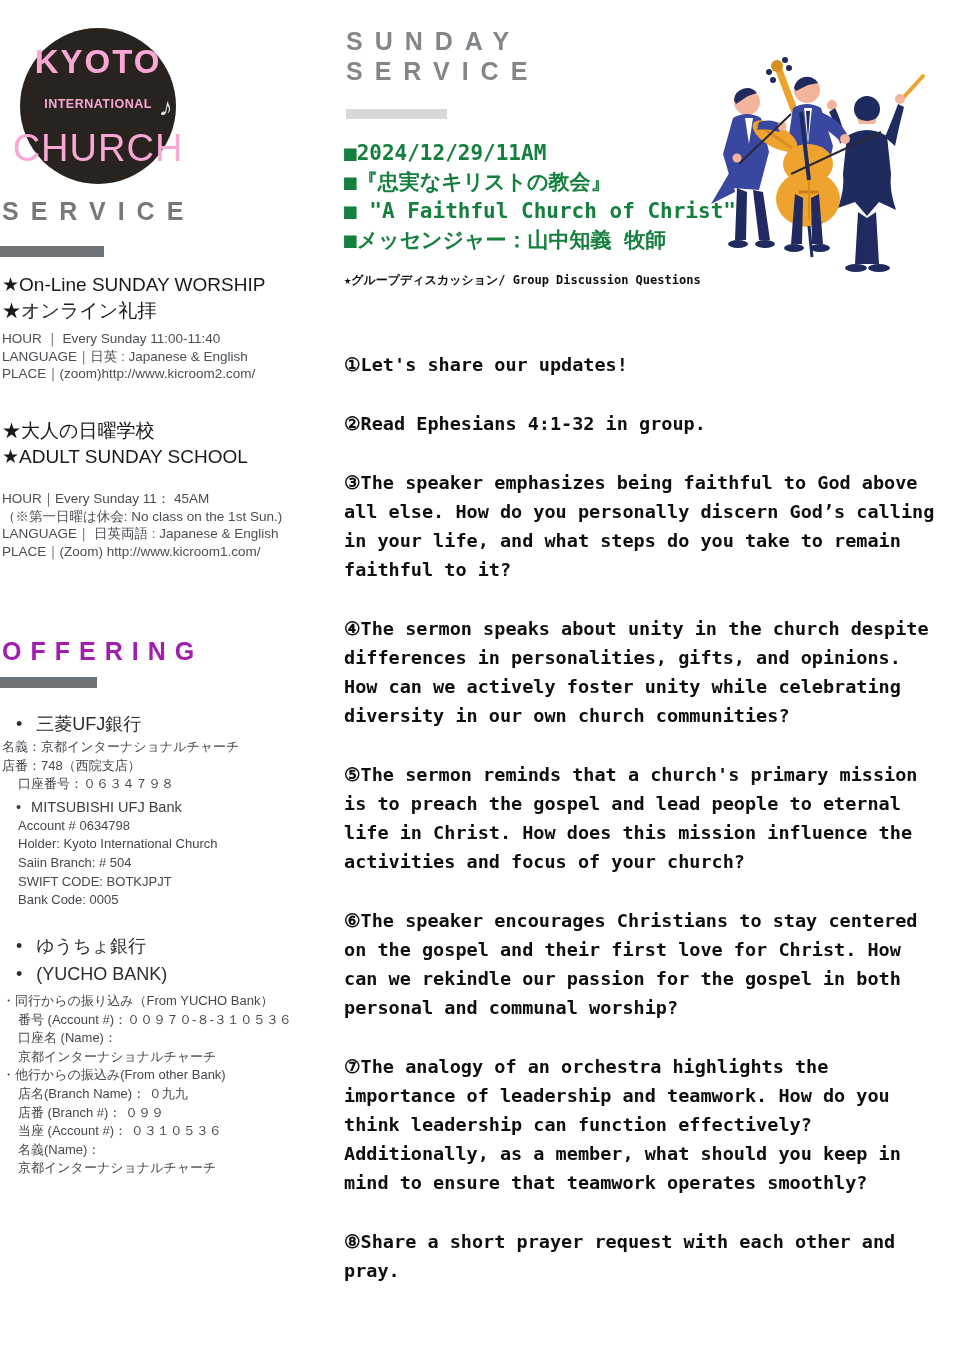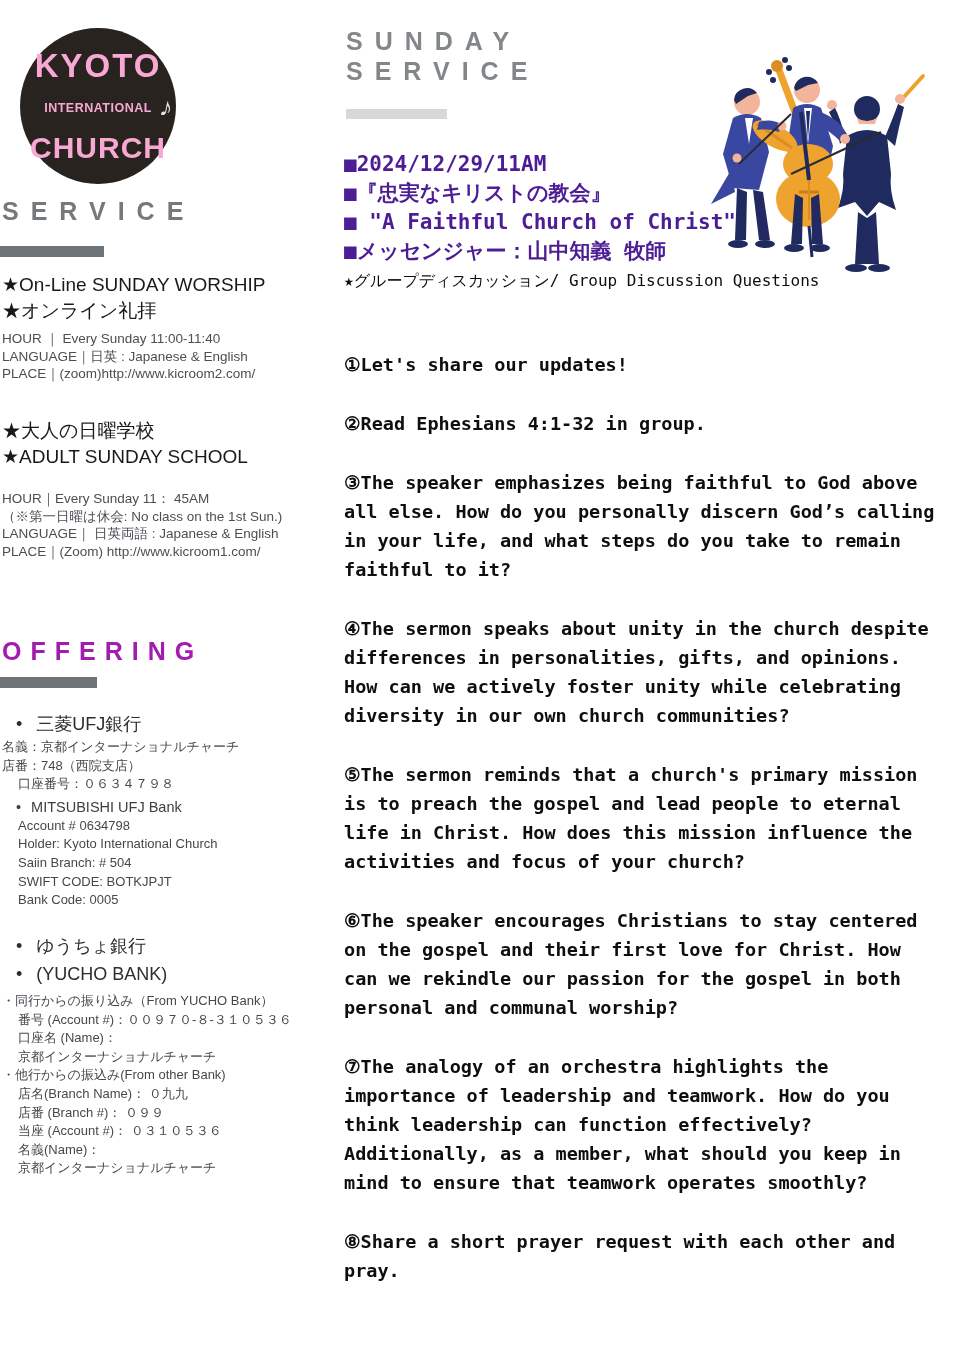--- a/index.html
+++ b/index.html
@@ -5,21 +5,21 @@
   html,body{margin:0;padding:0;background:#ffffff;}
   #page{position:relative;width:956px;height:1352px;background:#ffffff;overflow:hidden;
         font-family:"Liberation Sans",sans-serif;color:#1f2428;}
 
   
   .logo-circle{position:absolute;left:20px;top:28px;width:156px;height:156px;border-radius:50%;
     background:#292320;display:flex;flex-direction:column;align-items:center;justify-content:center;
     color:#f9a8d4;text-align:center;line-height:1;gap:15px;}
   .logo-l1{font-size:33px;font-weight:bold;letter-spacing:2px;}
   .logo-l2{font-size:12.5px;font-weight:bold;letter-spacing:0.5px;margin:5px 0 4px;text-align:center;}
-  .logo-l3{font-size:30px;font-weight:bold;letter-spacing:1px;}
+  .logo-l3{font-size:38px;font-weight:normal;letter-spacing:1px;}
   .music-note{position:absolute;left:160px;top:92px;font-size:26px;color:#e2e2e2;transform:rotate(12deg);}
 
   .side-heading{position:absolute;left:2px;font-size:25px;font-weight:600;color:#75797c;
     letter-spacing:12px;white-space:nowrap;}
   .side-bar-rect{position:absolute;left:0;height:11px;background:#6d7377;}
 
   .side-block{position:absolute;left:2px;width:300px;}
   .jp-title{font-size:19px;color:#17191c;line-height:26px;white-space:nowrap;}
   .detail{font-size:13.5px;color:#4a4f54;line-height:17.5px;white-space:nowrap;}
 
@@ -28,24 +28,24 @@
   .bank-title-sm{font-size:14.5px;color:#3c4045;line-height:19px;white-space:nowrap;display:flex;align-items:center;}
   .bank-title-sm::before{content:"•";margin:0 10px 0 14px;}
   .bank-line{font-size:13px;color:#44484d;line-height:18.6px;white-space:nowrap;}
   .indent1{padding-left:16px;}
 
   
   .main-heading{position:absolute;left:346px;top:26px;font-size:25px;font-weight:600;color:#83878a;
     letter-spacing:12px;line-height:30px;white-space:pre-line;}
   .main-bar-rect{position:absolute;left:346px;top:109px;width:101px;height:10px;background:#d8d8d8;}
 
-  .info-block{position:absolute;left:344px;top:150px;font-family:"DejaVu Sans Mono",monospace;
-    font-weight:bold;font-size:21px;line-height:29px;color:#4c1d95;white-space:nowrap;}
+  .info-block{position:absolute;left:344px;top:139px;font-family:"DejaVu Sans Mono",monospace;
+    font-weight:bold;font-size:21px;line-height:29px;color:#15803d;white-space:nowrap;}
   .discussion-title{position:absolute;left:344px;top:266px;width:560px;
-    font-family:"DejaVu Sans Mono",monospace;font-weight:normal;font-size:16px;line-height:29px;color:#0d0e10;}
+    font-family:"DejaVu Sans Mono",monospace;font-weight:bold;font-size:12px;line-height:29px;color:#0d0e10;}
   .questions{position:absolute;left:344px;top:350px;width:594px;
     font-family:"DejaVu Sans Mono",monospace;font-weight:bold;font-size:18.5px;line-height:29px;color:#0d0e10;}
   .questions p{margin:0 0 30px 0;}
 
   
   .illus{position:absolute;left:695px;top:52px;width:238px;height:235px;}
 </style>
 </head>
 <body>
 

